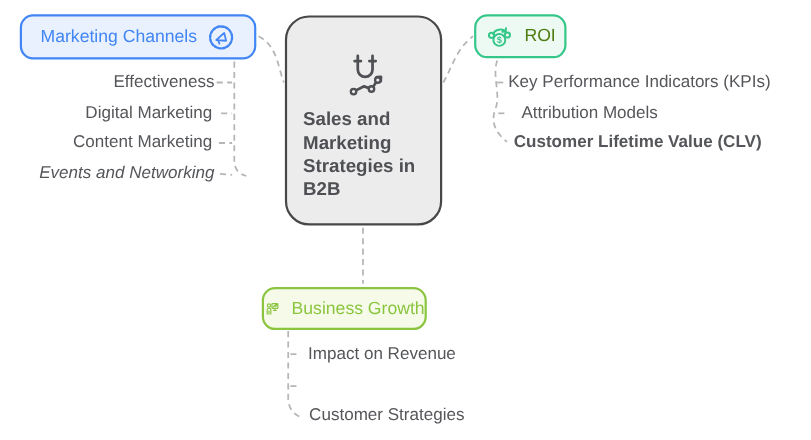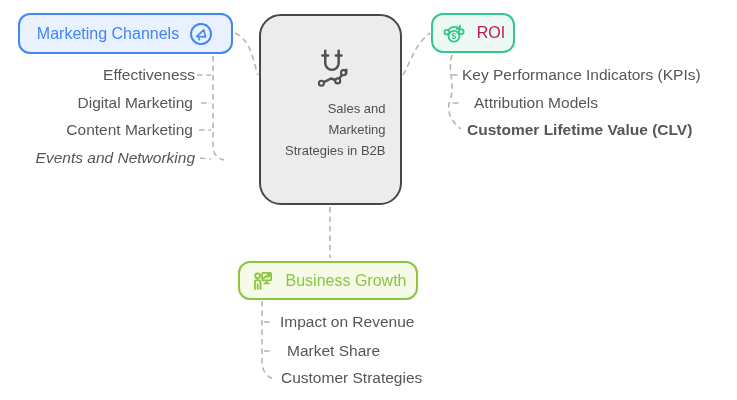--- a/index.html
+++ b/index.html
@@ -13,34 +13,34 @@
   .node-box{
     position:absolute;box-sizing:border-box;border-radius:12px;border:2px solid;
     display:flex;align-items:center;justify-content:center;gap:9px;
   }
   .node-label{font-size:16px;font-weight:500;white-space:nowrap;}
 
   .box-marketing{left:18px;top:13px;width:215px;height:41px;border-color:#4285f4;background:#e8f1fd;}
   .box-marketing .node-label{color:#4285f4;}
 
   .box-roi{left:431px;top:13px;width:84px;height:40px;border-color:#34c789;background:#ecfaf3;}
-  .box-roi .node-label{color:#be185d;}
+  .box-roi .node-label{color:#4d7c0f;}
 
-  .box-growth{left:238px;top:261px;width:180px;height:39px;border-color:#8bc53f;background:#f5fbe8;}
+  .box-growth{left:238px;top:261px;width:150px;height:39px;border-color:#8bc53f;background:#f5fbe8;}
   .box-growth .node-label{color:#8bc53f;}
 
   .center-node{
     position:absolute;left:259px;top:14px;width:143px;height:191px;box-sizing:border-box;
     background:#ececec;border:2px solid #474747;border-radius:22px;
     display:flex;flex-direction:column;align-items:center;
   }
   .center-node .center-icon{margin-top:28px;}
   .center-node .center-label{
-    margin-top:8px;width:110px;text-align:right;font-size:13px;line-height:21px;
-    color:#4f5054;font-weight:400;
+    margin-top:8px;width:110px;text-align:left;font-size:17px;line-height:21px;
+    color:#4f5054;font-weight:700;
   }
 
   .sub-item{
     position:absolute;font-size:15.5px;color:#55565a;white-space:nowrap;height:18px;line-height:18px;
   }
   .align-right{text-align:left;}
   .icon{display:block;}
 </style>
 </head>
 <body>
@@ -124,16 +124,15 @@
         <path d="M6.8,15.5 V19.5"></path>
         <rect x="10.8" y="5.2" width="8" height="6.6" rx="0.8"></rect>
         <path d="M12.3,10 L14.2,8 L15.6,9 L17.3,6.6"></path>
         <path d="M17.3,6.6 l0.2,1.8 M17.3,6.6 l-1.8,-0.2"></path>
         <path d="M14.8,11.8 V14.6 M12.8,14.6 H16.8"></path>
       </g>
     </svg>
     <span class="node-label">Business Growth</span>
   </div>
   <div class="sub-item" style="top:313px;left:280px;">Impact on Revenue</div>
-  <div class="sub-item" style="top:342px;left:287px;">Market Share</div>
   <div class="sub-item" style="top:369px;left:281px;">Customer Strategies</div>
 
 </div>
 
 </body></html>

